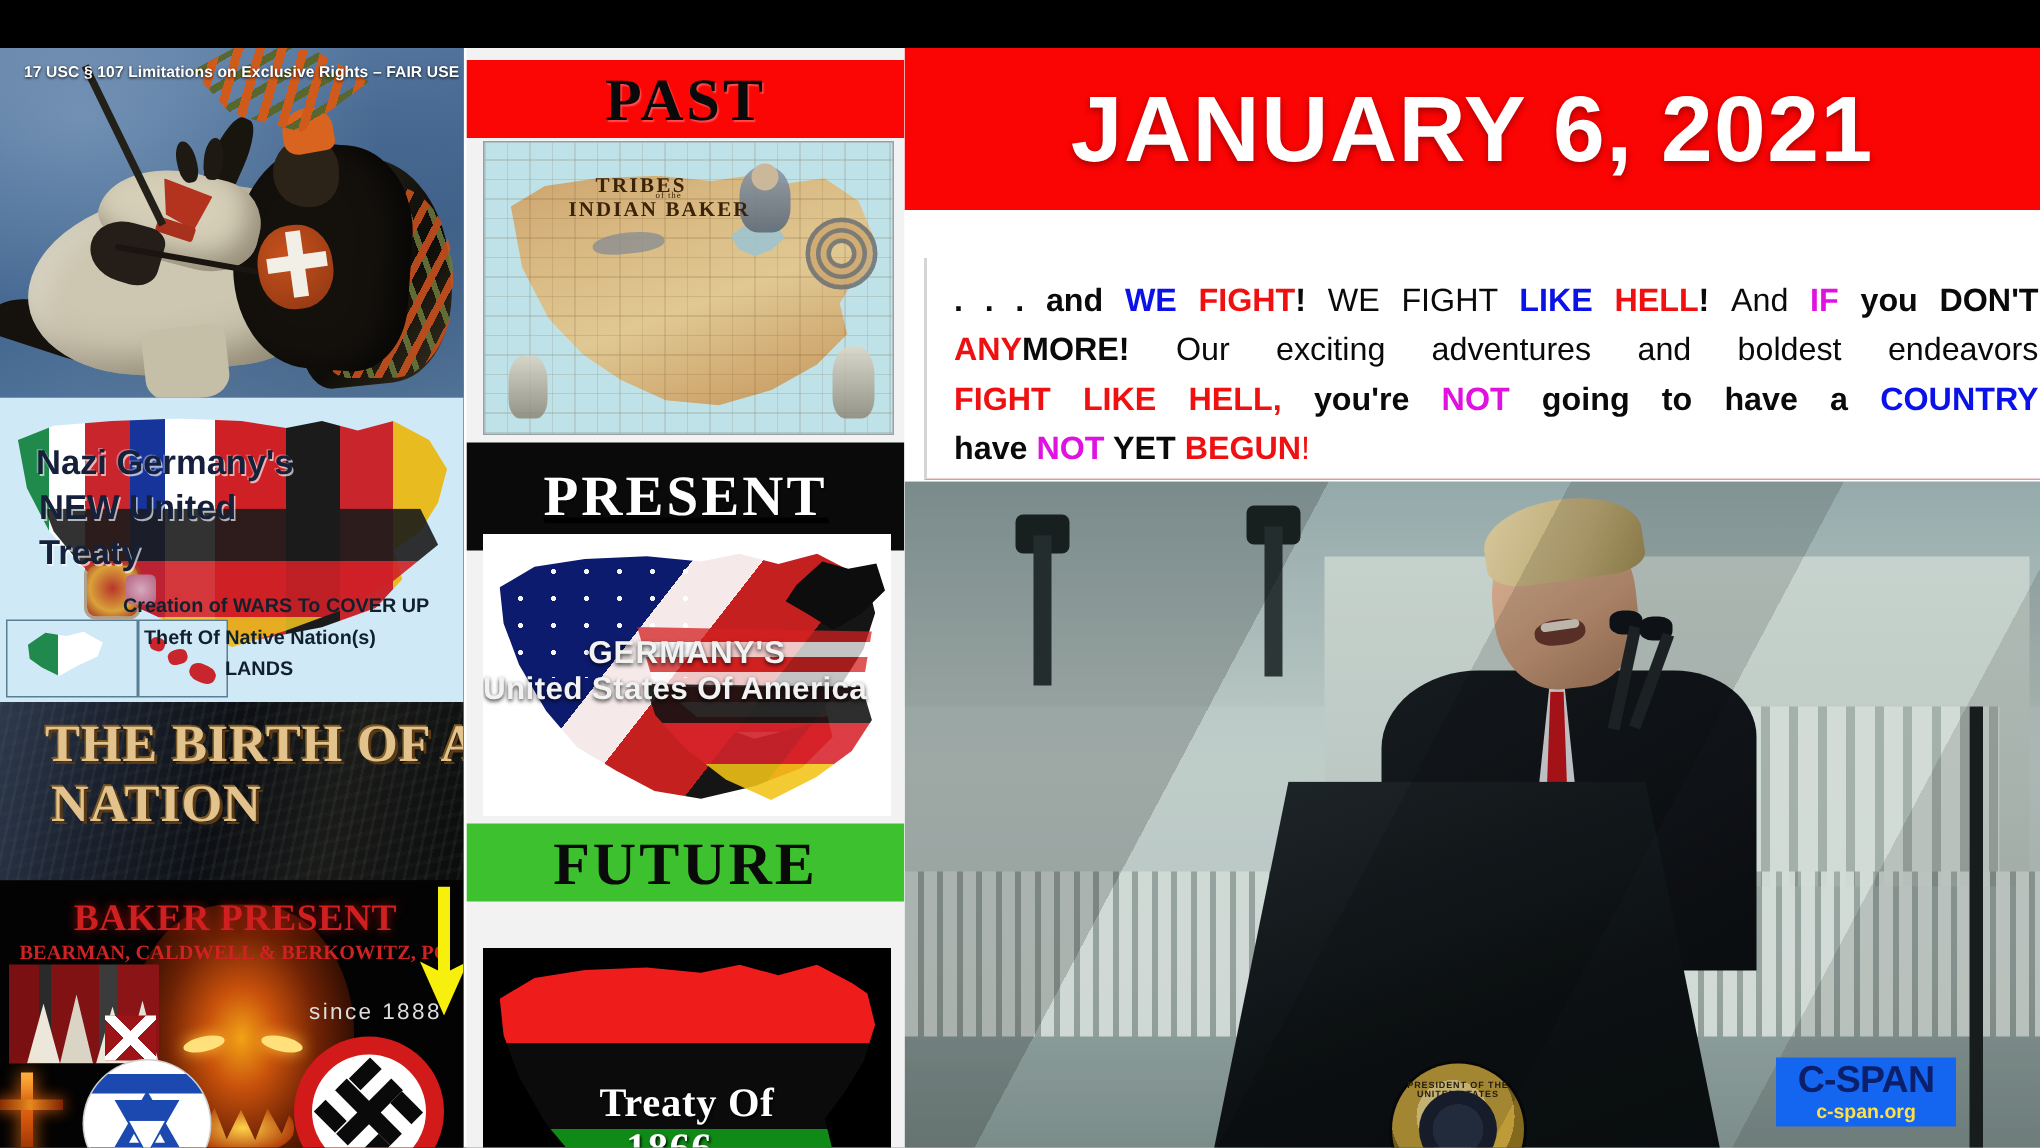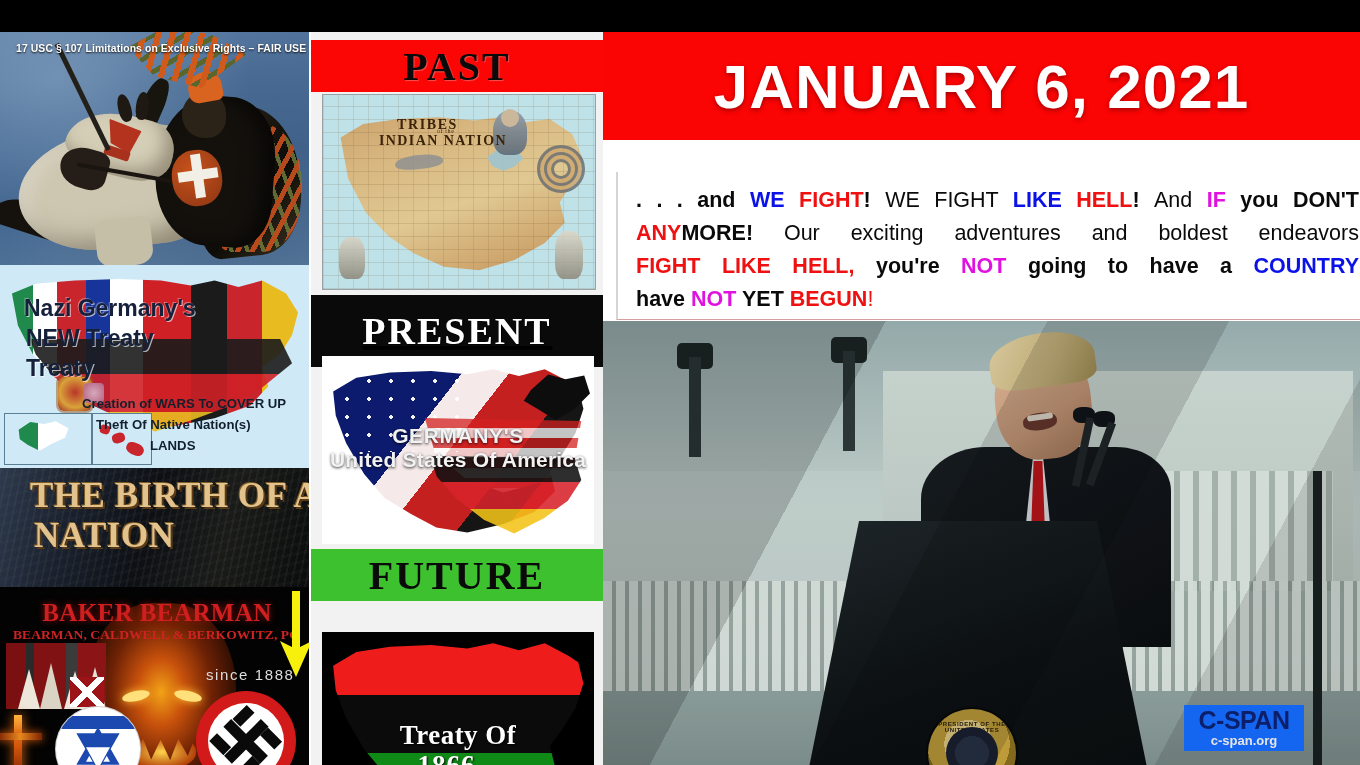--- a/index.html
+++ b/index.html
@@ -248,21 +248,21 @@
   .us-stripes{position:absolute;left:96px;top:62px;width:170px;height:76px;opacity:.75;
      background:repeating-linear-gradient(180deg,#d42020 0 10px,#ffffff 10px 20px);
      clip-path:polygon(4% 0,96% 4%,92% 58%,74% 84%,50% 98%,28% 80%,10% 46%);}
   .de-flag{position:absolute;left:98px;top:100px;width:168px;height:86px;
      background:linear-gradient(180deg,#111 0 30%,#d8222a 30% 62%,#f3c318 62% 100%);opacity:.88;
      clip-path:polygon(6% 0,92% 2%,96% 28%,88% 52%,74% 72%,56% 90%,38% 74%,22% 50%,10% 24%);}
   .ne-black{position:absolute;left:196px;top:16px;width:72px;height:60px;background:#0d0d0d;
      clip-path:polygon(18% 30%,42% 4%,66% 12%,92% 6%,100% 36%,78% 62%,52% 80%,28% 62%,8% 48%);}
   .pr-t1{position:absolute;left:0;top:68px;width:272px;text-align:center;font-size:21px;
      font-weight:bold;color:#f2f2f2;letter-spacing:.6px;text-shadow:0 1px 3px rgba(0,0,0,.8);}
-  .pr-t2{position:absolute;left:0;top:92px;width:272px;text-align:center;font-size:21px;
+  .pr-t2{position:absolute;left:0;top:92px;width:272px;text-align:left;font-size:21px;
      font-weight:bold;color:#f2f2f2;letter-spacing:.2px;text-shadow:0 1px 3px rgba(0,0,0,.8);}
 
   .mid-future{position:absolute;left:11px;top:600px;width:272px;height:186px;background:#000000;overflow:hidden;}
   .pan-map{position:absolute;left:6px;top:6px;width:258px;height:174px;
      background:linear-gradient(180deg,#ef1c1c 0 33%,#0b0b0b 33% 66%,#108a16 66% 100%);
      clip-path:polygon(2% 16%,11% 8%,24% 5%,40% 4%,54% 6%,64% 3%,74% 7%,84% 3%,93% 10%,
         97% 14%,99% 26%,96% 40%,91% 52%,86% 62%,88% 74%,80% 86%,68% 93%,54% 98%,
         42% 95%,32% 87%,22% 78%,14% 64%,7% 46%,3% 30%);}
   .ft-t1{position:absolute;left:0;top:88px;width:272px;text-align:center;
      font-family:"Liberation Serif",serif;font-weight:bold;font-size:27px;color:#ffffff;
@@ -331,21 +331,21 @@
      clip-path:polygon(40% 0,60% 0,76% 100%,24% 100%);}
   .speaker-tie{position:absolute;left:424px;top:140px;width:22px;height:110px;background:#c8161c;
      clip-path:polygon(30% 0,70% 0,88% 100%,12% 100%);}
   .mic1{position:absolute;left:476px;top:96px;width:8px;height:70px;background:#22282b;transform:rotate(12deg);}
   .mic2{position:absolute;left:494px;top:100px;width:8px;height:66px;background:#22282b;transform:rotate(20deg);}
   .mic-h1{position:absolute;left:470px;top:86px;width:22px;height:16px;background:#11161a;border-radius:40%;}
   .mic-h2{position:absolute;left:490px;top:90px;width:22px;height:16px;background:#11161a;border-radius:40%;}
   .cspan{position:absolute;left:1184px;top:673px;width:120px;height:46px;background:#1466f0;
      display:flex;flex-direction:column;align-items:center;justify-content:center;}
   .cspan-1{color:#0b1f6b;font-size:25px;font-weight:bold;letter-spacing:-.5px;line-height:25px;}
-  .cspan-2{color:#e5e5e5;font-size:13px;font-weight:bold;line-height:15px;text-align:center;}
+  .cspan-2{color:#fde047;font-size:13px;font-weight:bold;line-height:15px;text-align:center;}
 </style>
 </head>
 <body>
 
 <div class="stage">
 
   <div class="col-left">
 
     <div class="p-warrior">
       <div class="sky-mottle"></div>
@@ -378,21 +378,21 @@
       <div class="usmap-flags2"></div>
       <div class="spain-seal"></div>
       <div class="spain-seal2"></div>
       <div class="alaska"></div>
       <div class="alaska-sh"></div>
       <div class="hawaii"></div>
       <div class="haw1"></div>
       <div class="haw2"></div>
       <div class="haw3"></div>
       <div class="no-t1">Nazi Germany's</div>
-      <div class="no-t2">NEW Treaty</div>
+      <div class="no-t2">NEW United</div>
       <div class="no-t3">Treaty</div>
       <div class="no-s1">Creation of WARS To COVER UP</div>
       <div class="no-s2">Theft Of Native Nation(s)</div>
       <div class="no-s3">LANDS</div>
     </div>
 
     <div class="p-birth">
       <div class="birth-tex"></div>
       <div class="birth-l1">THE BIRTH OF A</div>
       <div class="birth-l2">NATION</div>
@@ -405,21 +405,21 @@
       <div class="demon-maw"></div>
       <div class="klan">
         <div class="hood h1"></div>
         <div class="hood h2"></div>
         <div class="hood h3"></div>
         <div class="hood h4"></div>
         <div class="confed"></div>
       </div>
       <div class="cross-fire"></div>
       <div class="cross-fire-h"></div>
-      <div class="bd-name">BAKER BEARMAN</div>
+      <div class="bd-name">BAKER PRESENT</div>
       <div class="bd-sub">BEARMAN, CALDWELL &amp; BERKOWITZ, PC</div>
       <div class="bd-since">since 1888</div>
 
       <div class="israel">
         <div class="isr-b1"></div>
         <div class="isr-b2"></div>
         <div class="star">
           <div class="tri tri-up"></div>
           <div class="tri tri-dn"></div>
         </div>
@@ -455,21 +455,21 @@
       <div class="tribes-grid"></div>
       <div class="lakes"></div>
       <div class="spiral"></div>
       <div class="chief"></div>
       <div class="chief-head"></div>
       <div class="canoe"></div>
       <div class="fig-bl"></div>
       <div class="fig-br"></div>
       <div class="tribes-t1">TRIBES</div>
       <div class="tribes-of">of the</div>
-      <div class="tribes-t2">INDIAN NATION</div>
+      <div class="tribes-t2">INDIAN BAKER</div>
     </div>
 
     <div class="band band-present">
       <span class="band-txt">PRESENT</span>
     </div>
 
     <div class="mid-present">
       <div class="us-shape"></div>
       <div class="us-stars"></div>
       <div class="us-stripes"></div>

